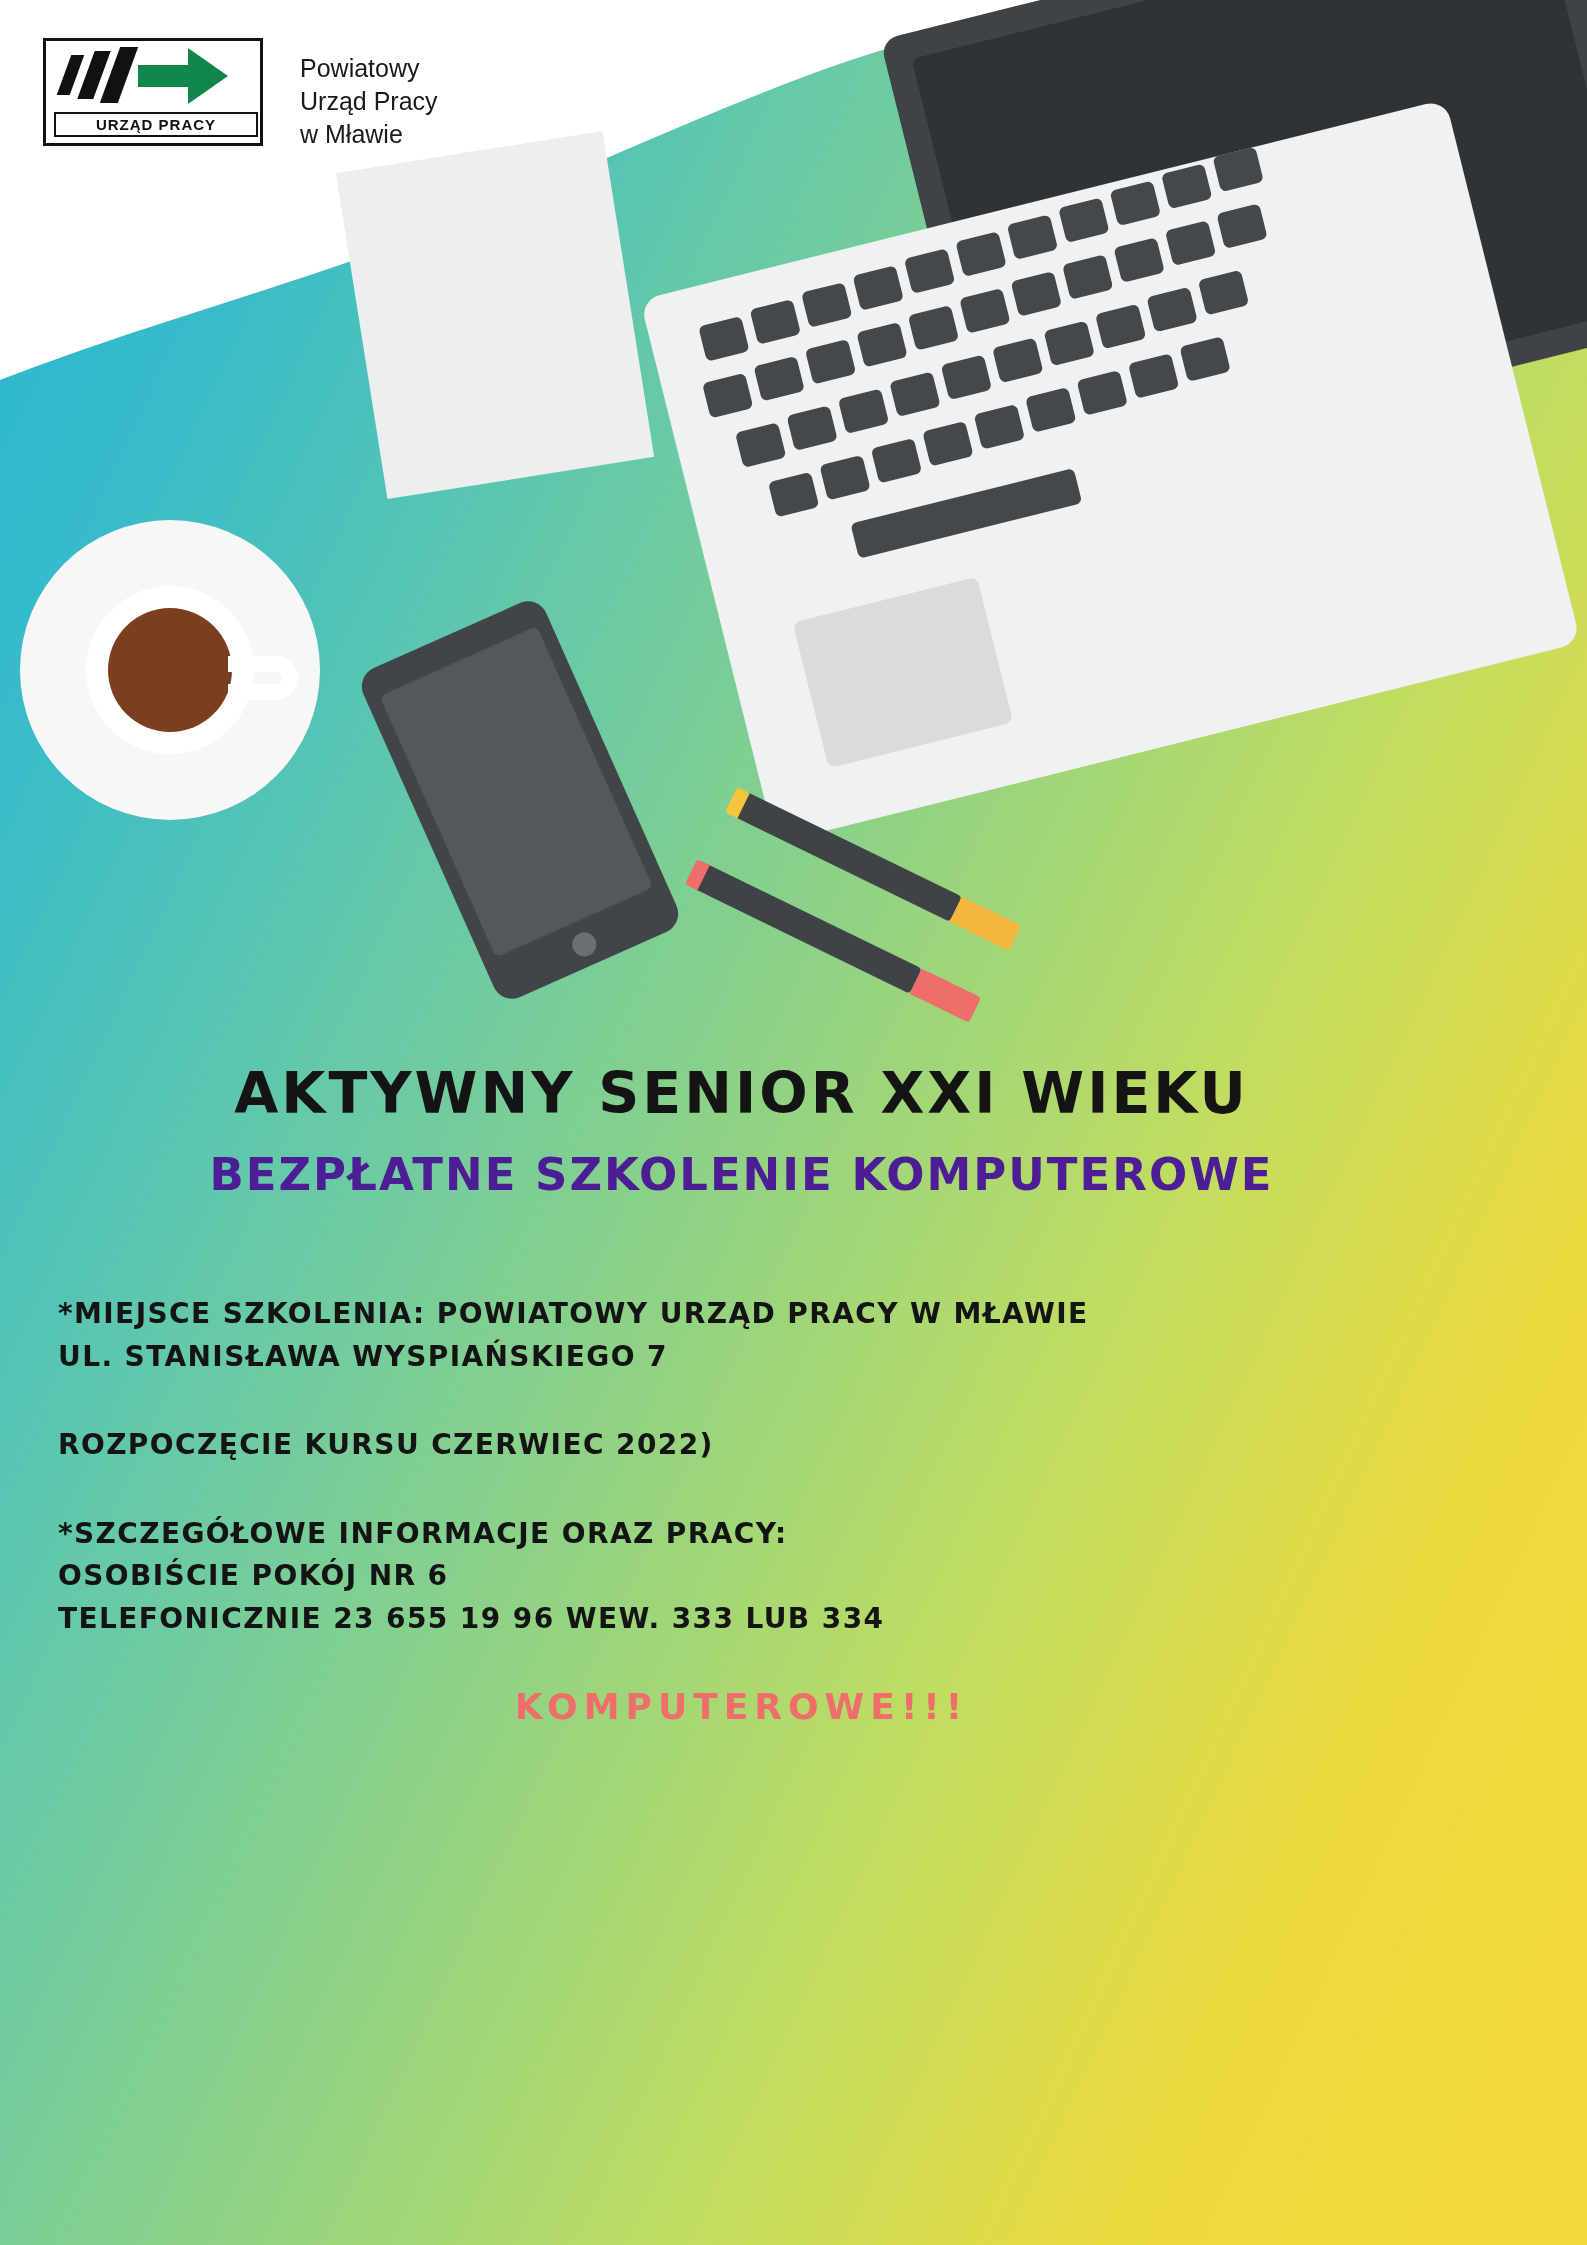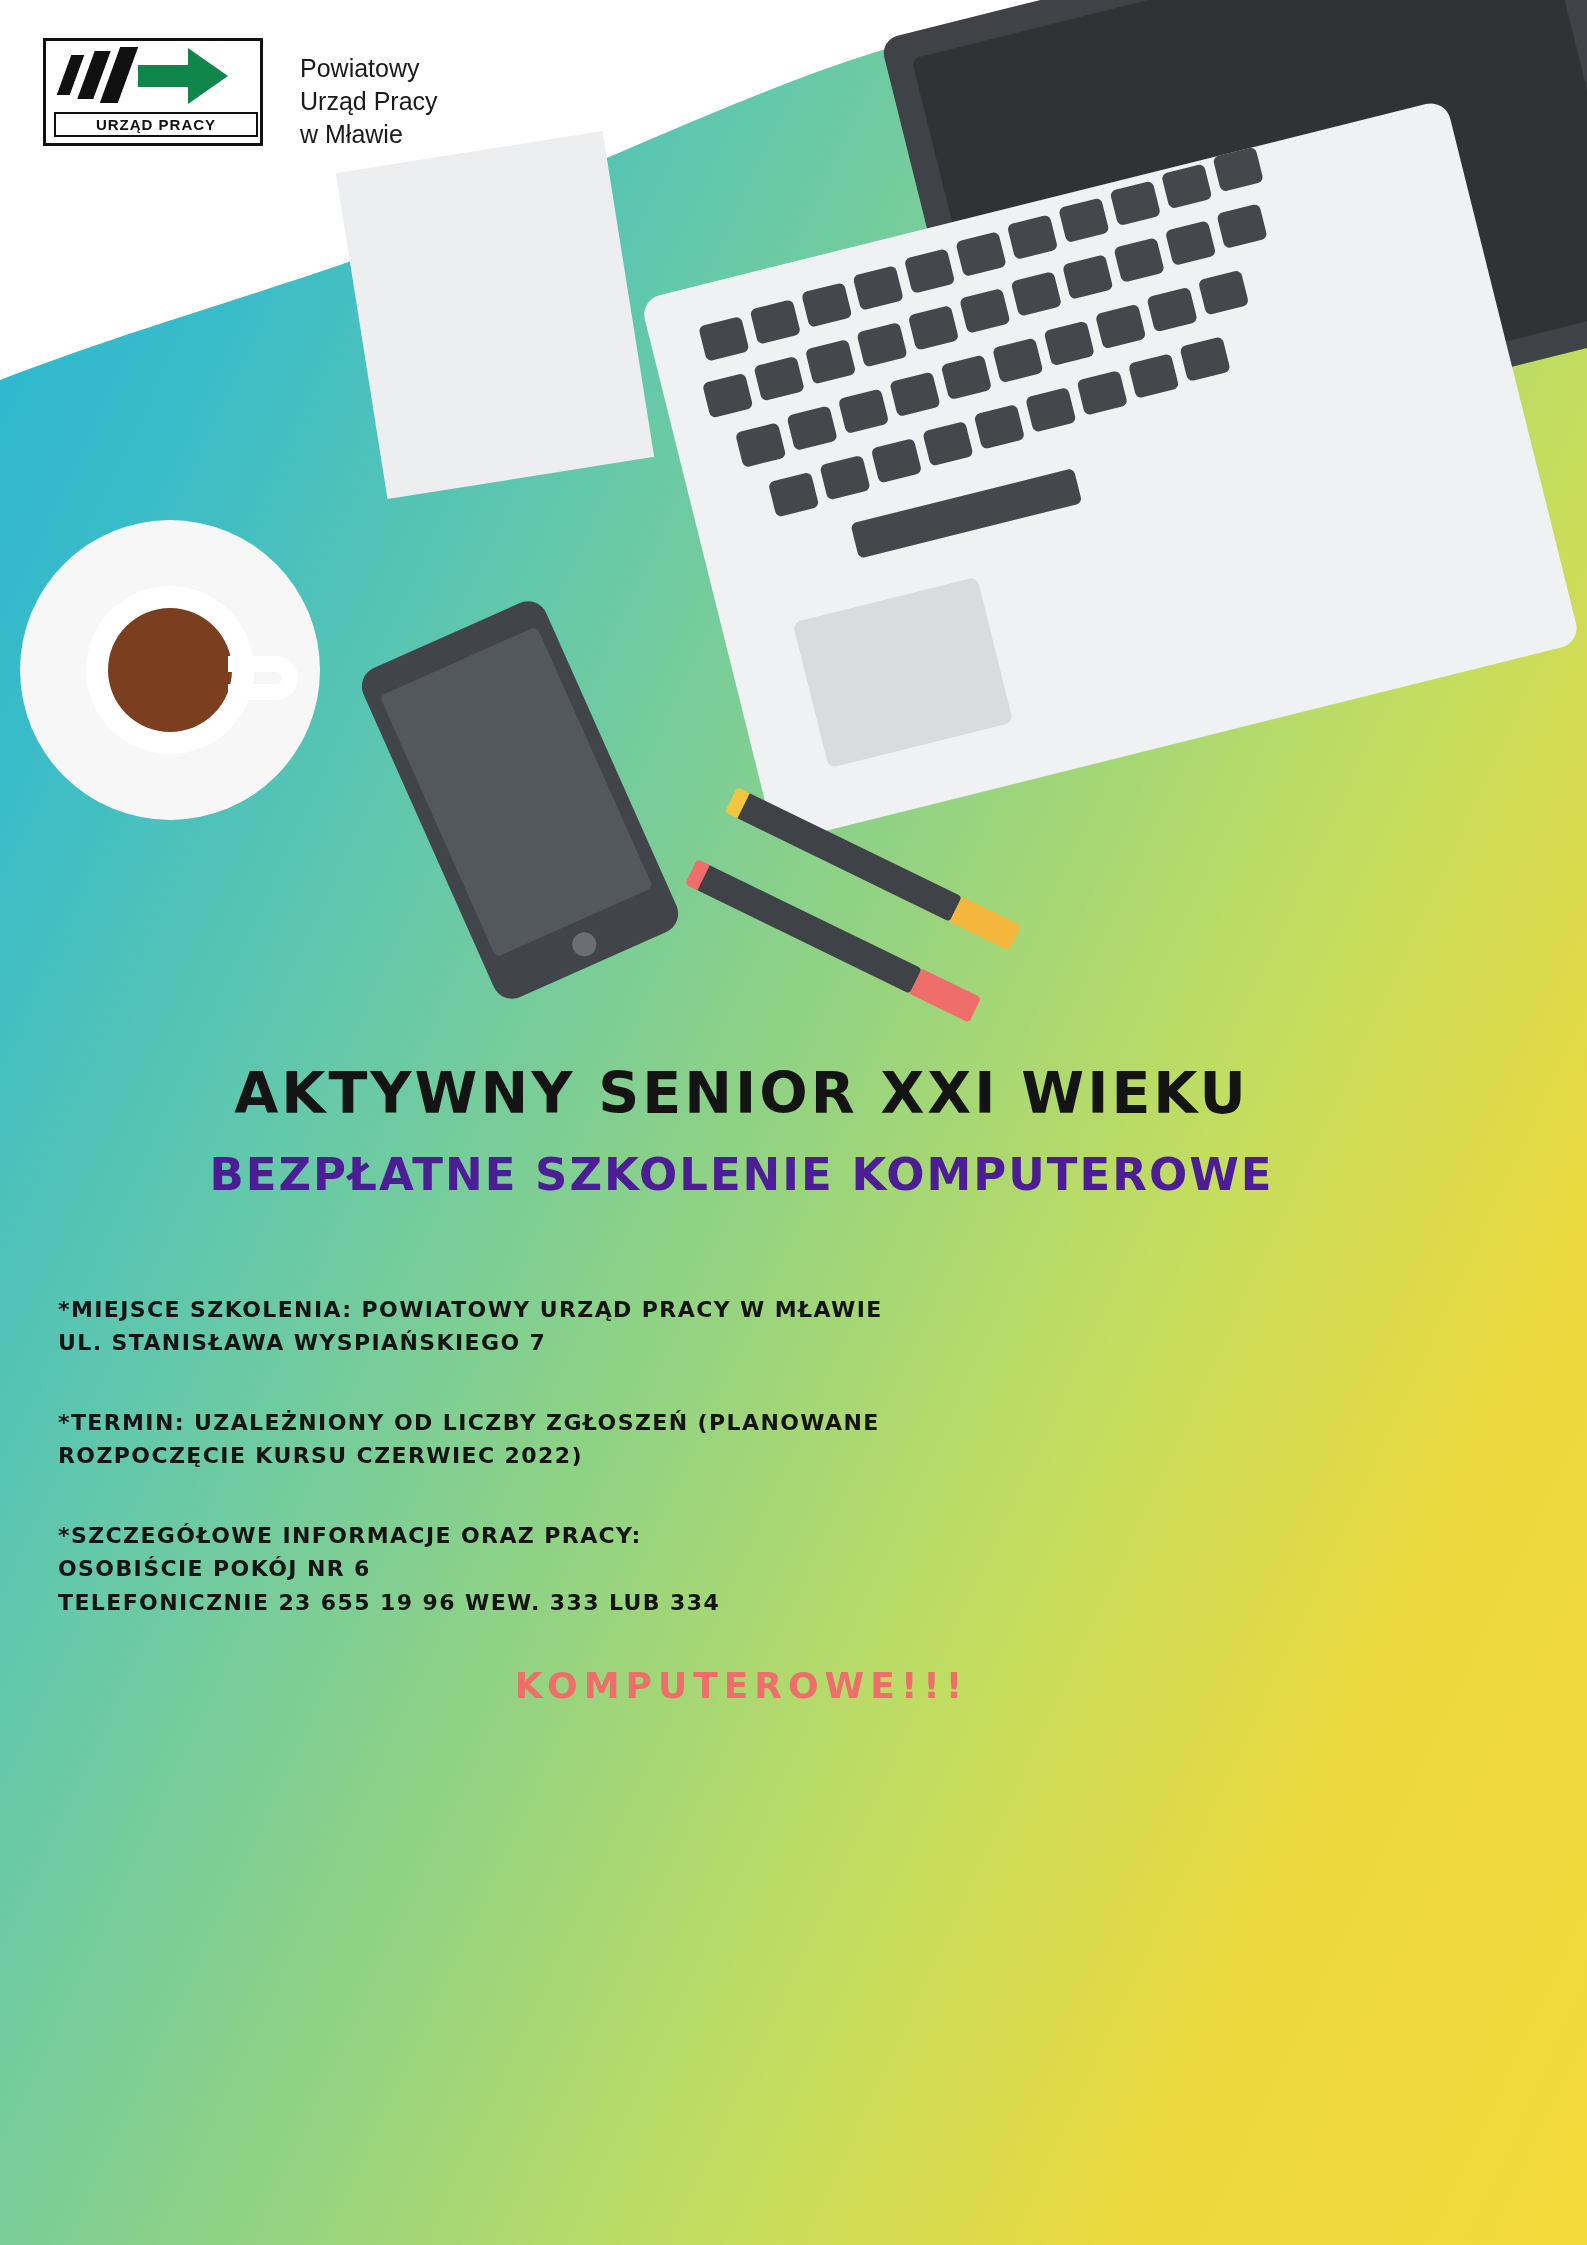--- a/index.html
+++ b/index.html
@@ -349,21 +349,21 @@
     margin: 22px 40px 0 40px;
     font-family: "DejaVu Sans", sans-serif;
   }
   .details {
     margin: 92px 58px 0 58px;
   }
   .block {
     margin-bottom: 46px;
   }
   .line {
-    font-size: 22px;
+    font-size: 28px;
     font-weight: bold;
     letter-spacing: 1.4px;
     color: #141414;
     line-height: 1.52;
     font-family: "DejaVu Sans", sans-serif;
     white-space: pre-wrap;
   }
   .invite {
     margin-top: 46px;
     text-align: center;
@@ -504,21 +504,20 @@
 
       <div class="block">
         <div class="line">*MIEJSCE SZKOLENIA: POWIATOWY URZĄD PRACY W MŁAWIE</div>
         <div class="line">UL. STANISŁAWA WYSPIAŃSKIEGO 7</div>
       </div>
 
       <div class="block">
       </div>
 
       <div class="block">
-        <div class="line">*TERMIN: UZALEŻNIONY OD LICZBY ZGŁOSZEŃ (PLANOWANE</div>
         <div class="line">ROZPOCZĘCIE KURSU CZERWIEC 2022)</div>
       </div>
 
       <div class="block">
         <div class="line">*SZCZEGÓŁOWE INFORMACJE ORAZ PRACY:</div>
         <div class="line">OSOBIŚCIE POKÓJ NR 6</div>
         <div class="line">TELEFONICZNIE 23 655 19 96 WEW. 333 LUB 334</div>
       </div>
 
     </div>

